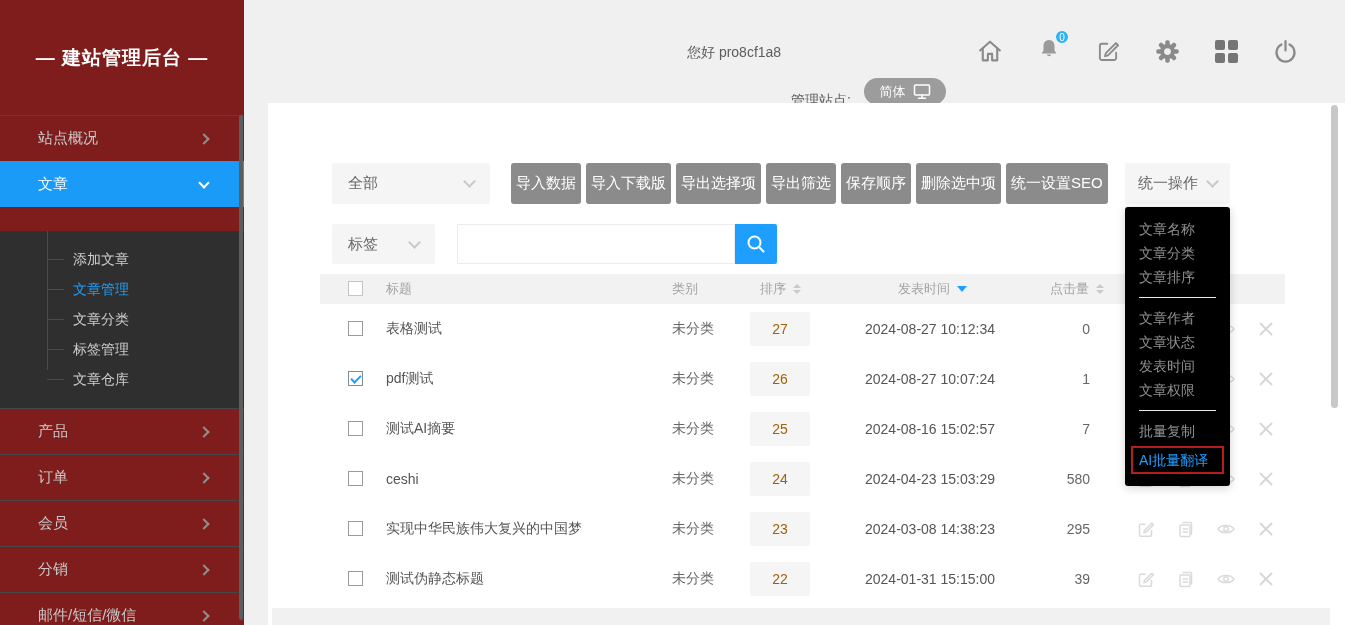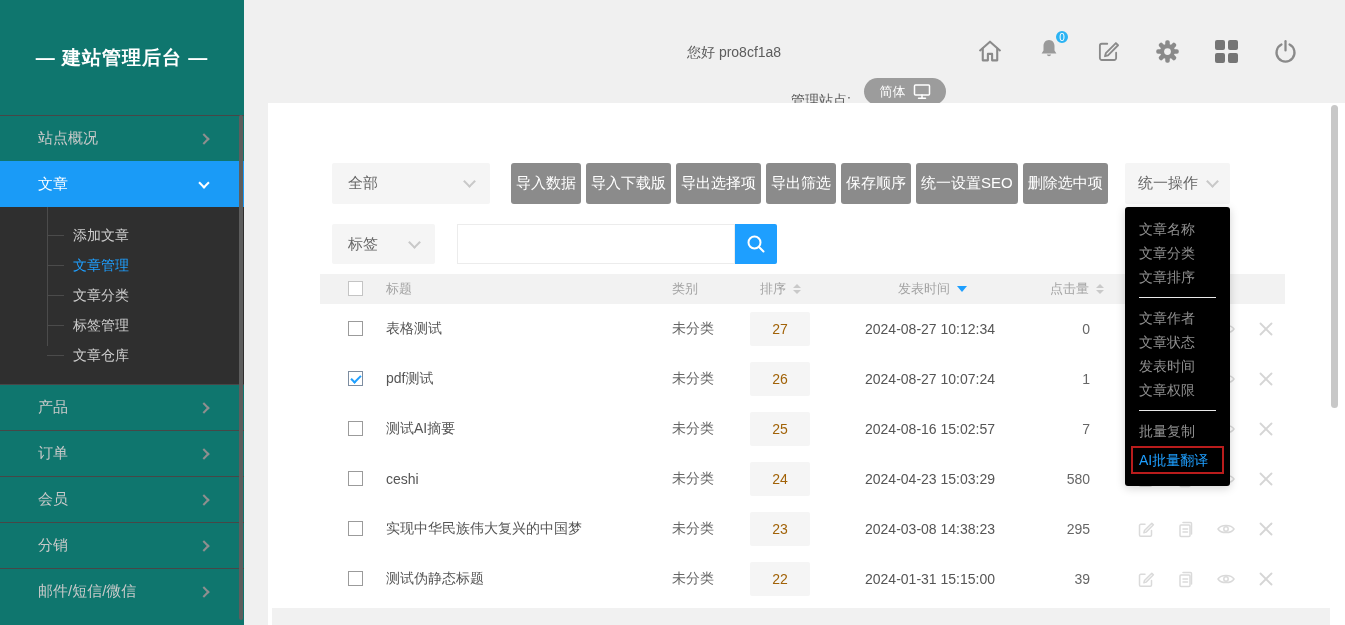--- a/index.html
+++ b/index.html
@@ -1,27 +1,27 @@
 <!DOCTYPE html>
 <html><head>
 <meta charset="utf-8">
 <style>
   * { margin:0; padding:0; box-sizing:border-box; }
   html,body { width:1345px; height:625px; }
   body { font-family:"Liberation Sans","DejaVu Sans",sans-serif; background:#f0f0f0; overflow:hidden; }
   .app { position:relative; width:1345px; height:625px; background:#f0f0f0; overflow:hidden; }
 
   
-  .sidebar { position:absolute; left:0; top:0; width:244px; height:625px; background:#0f766e; z-index:5; }
+  .sidebar { position:absolute; left:0; top:0; width:244px; height:625px; background:#7f1d1d; z-index:5; }
   .sb-title { height:115px; display:flex; align-items:center; justify-content:center; color:#fff; font-size:19px; font-weight:bold; letter-spacing:1px; }
   .sb-item { height:46px; display:flex; align-items:center; padding:0 36px 0 38px; color:#c9c9c9; font-size:15px; border-top:1px solid #474747; cursor:pointer; justify-content:space-between; }
   .sb-item.active { background:#1a9bf7; color:#fff; border-top-color:#1a9bf7; }
   .sb-item .chev { border-color:#8f8f8f; }
   .sb-item.active .chev { border-color:#fff; }
-  .sb-sub { position:relative; background:#2f2f2f; padding:13px 0 14px; }
+  .sb-sub { position:relative; background:#2f2f2f; padding:13px 0 14px;margin-top:24px; }
   .sb-sub::before { content:''; position:absolute; left:47px; top:0; width:1px; height:139px; background:#4b4b4b; }
   .sb-sub-item { position:relative; height:30px; line-height:30px; padding-left:73px; color:#cdcdcd; font-size:14px; cursor:pointer; }
   .sb-sub-item::before { content:''; position:absolute; left:47px; top:50%; width:17px; height:1px; background:#4b4b4b; }
   .sb-sub-item.active { color:#1e9fff; }
   .sb-scrollbar { position:absolute; right:1px; top:115px; width:4px; height:505px; background:#5d5d5d; border-radius:2px; }
 
   .chev { display:inline-block; width:8px; height:8px; border-right:2px solid #909090; border-bottom:2px solid #909090; transform:rotate(-45deg); }
   .chev.down { transform:rotate(45deg); margin-top:-3px; }
 
   
@@ -210,22 +210,22 @@
     <div class="fselect" style="left:64px; top:60px; width:158px;">
       <span>全部</span>
       <span class="chev"></span>
     </div>
     <div class="btn-group">
         <button class="gbtn">导入数据</button>
         <button class="gbtn">导入下载版</button>
         <button class="gbtn">导出选择项</button>
         <button class="gbtn">导出筛选</button>
         <button class="gbtn">保存顺序</button>
+        <button class="gbtn">删除选中项</button>
         <button class="gbtn">统一设置SEO</button>
-        <button class="gbtn">删除选中项</button>
       </div>
     <div class="fselect" style="left:857px; top:60px; width:105px; padding:0 13px;">
       <span>统一操作</span>
       <span class="chev"></span>
     </div>
 
     <div class="fselect" style="left:64px; top:121px; width:103px; height:40px;">
       <span>标签</span>
       <span class="chev"></span>
     </div>

